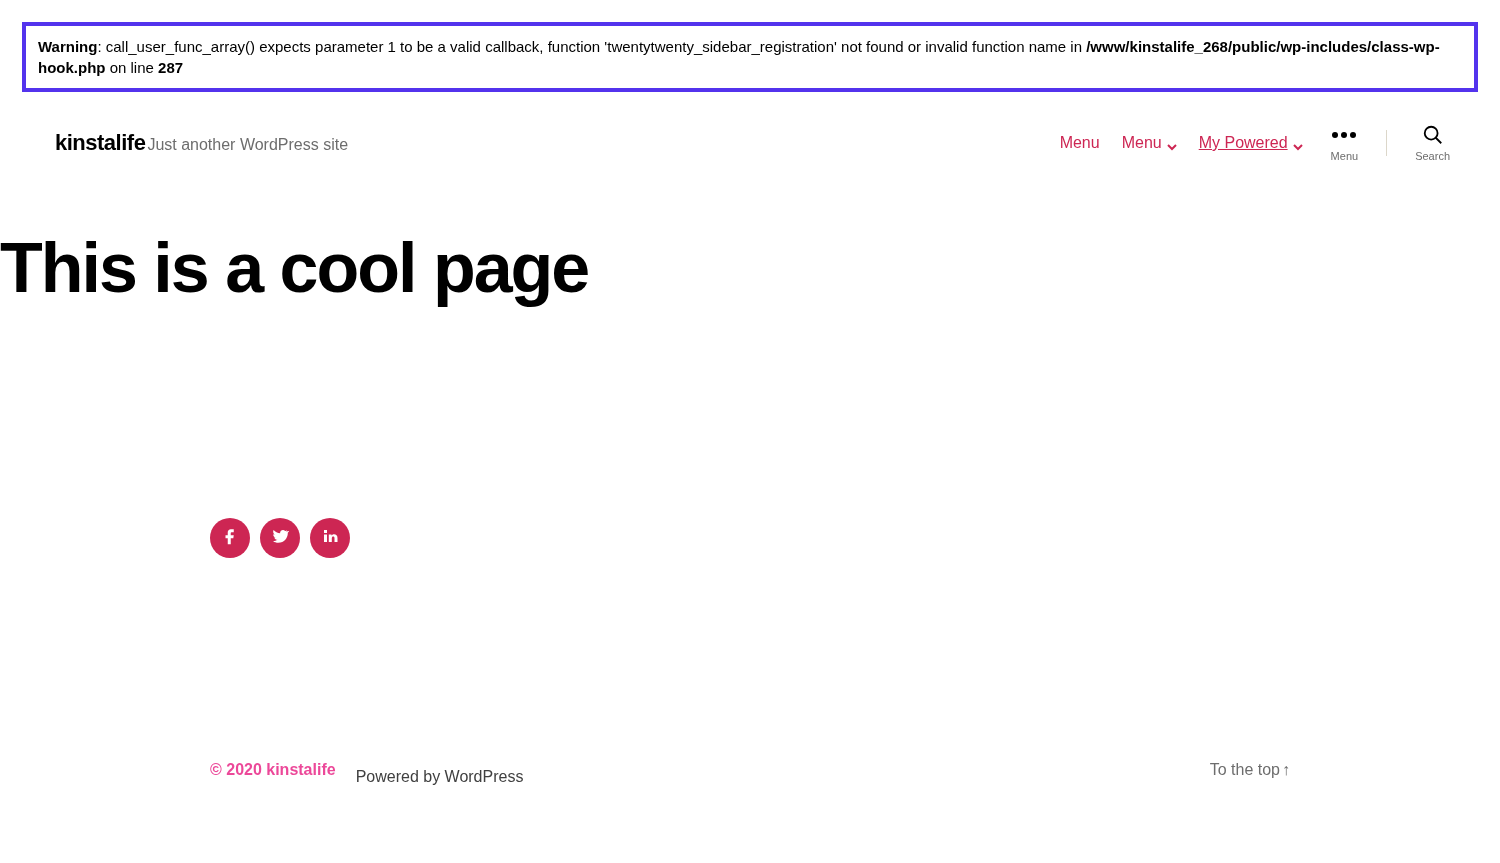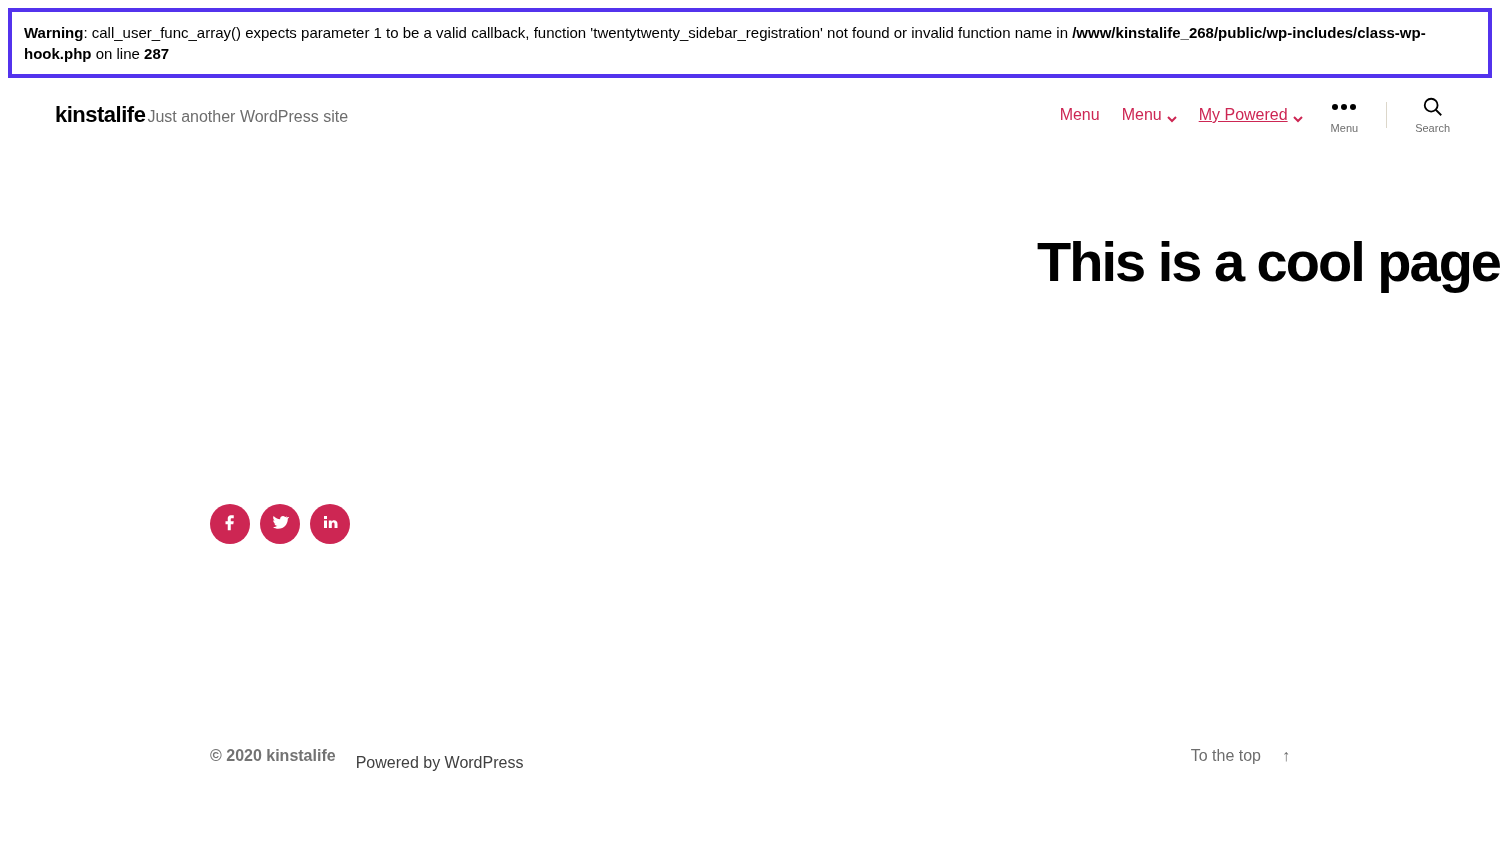--- a/index.html
+++ b/index.html
@@ -8,21 +8,21 @@
       box-sizing: border-box;
     }
     body {
       font-family: -apple-system, BlinkMacSystemFont, "Segoe UI", Helvetica, Arial, sans-serif;
       background: #fff;
       color: #000;
     }
     .warning-box {
       border: 4px solid #5333ed;
       padding: 10px 12px;
-      margin: 8px;
+      margin: 22px;
       font-size: 15px;
       line-height: 1.4;
     }
     .warning-box .bold {
       font-weight: 700;
     }
     .header {
       display: flex;
       align-items: center;
       justify-content: space-between;
@@ -112,25 +112,25 @@
     .toolbar-label {
       font-size: 11px;
       color: #6d6d6d;
     }
     .divider {
       width: 1px;
       height: 26px;
       background: #dcd7ca;
     }
     .page-title {
-      text-align: right;
-      font-size: 56px;
+      text-align: left;
+      font-size: 70px;
       font-weight: 800;
       letter-spacing: -2px;
-      margin-top: 85px;
+      margin-top: 56px;
       margin-bottom: 210px;
     }
     .social-row {
       display: flex;
       gap: 10px;
       padding-left: 210px;
       margin-bottom: 195px;
     }
     .social-btn {
       width: 40px;
@@ -154,31 +154,31 @@
       padding: 0 210px 40px 210px;
       font-size: 16px;
     }
     .footer-left {
       display: flex;
       gap: 20px;
       align-items: center;
     }
     .footer-copyright {
       font-weight: 700;
-      color: #737373;
+      color: #ec4899;
     }
     .footer-powered {
       color: #404040;
       margin-top: 15px;
     }
     .footer-top {
       color: #6d6d6d;
       display: flex;
       align-items: center;
-      gap: 21px;
+      gap: 2px;
       cursor: pointer;
     }
     .arrow-up {
       font-size: 16px;
     }
   </style>
 </head>
 <body>
 
 <div class="warning-box">

